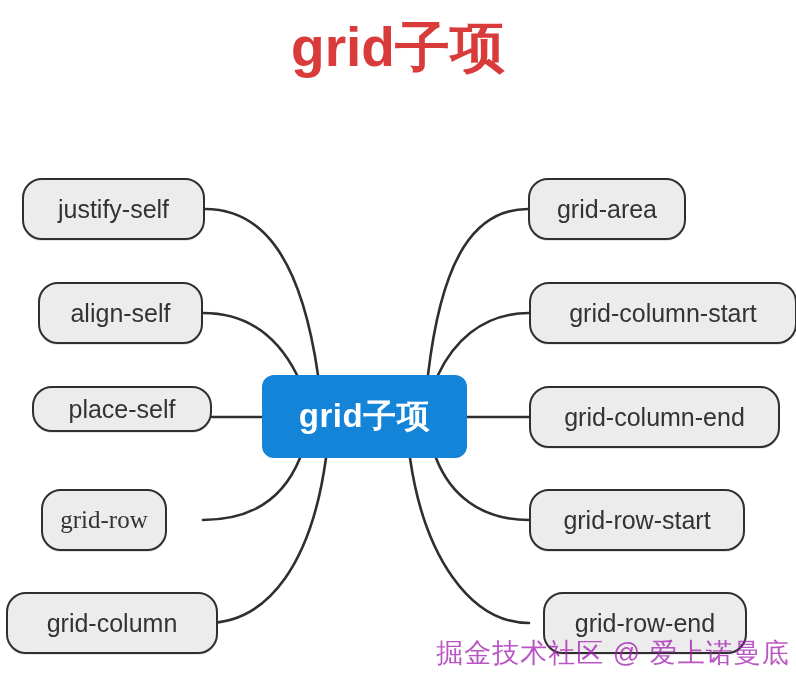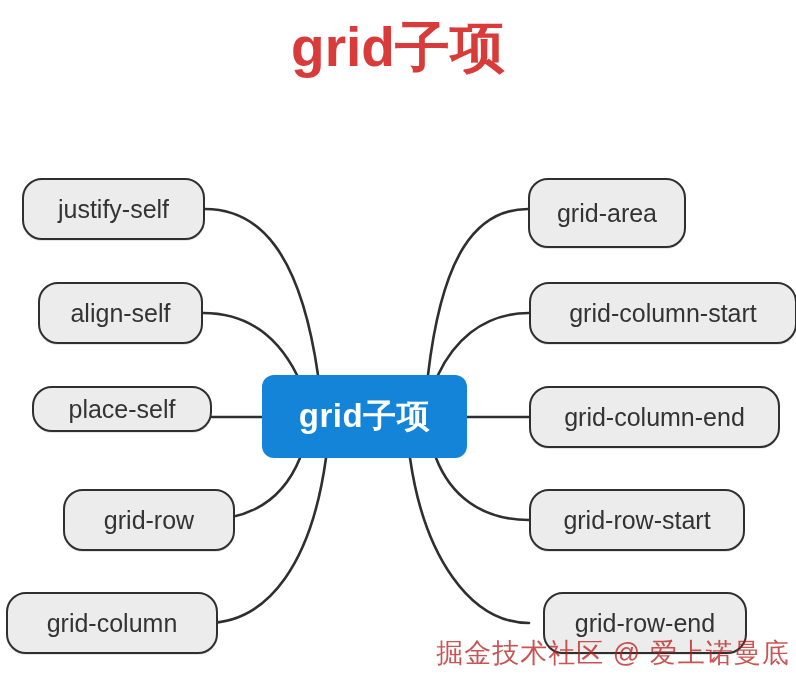--- a/index.html
+++ b/index.html
@@ -70,21 +70,21 @@
     white-space: nowrap;
     letter-spacing: 0.5px;
   }
   #watermark {
     position: absolute;
     left: 430px;
     top: 635px;
     width: 366px;
     text-align: center;
     font-size: 27px;
-    color: #b91c1c;
+    color: #a21caf;
     opacity: 0.75;
     white-space: nowrap;
     letter-spacing: 1px;
     pointer-events: none;
   }
 </style>
 </head>
 <body>
 
 <div id="canvas">
@@ -121,33 +121,33 @@
   </div>
 
   <div class="node" style="left:38px; top:282px; width:165px; height:62px;">
     <span>align-self</span>
   </div>
 
   <div class="node" style="left:32px; top:386px; width:180px; height:46px;">
     <span>place-self</span>
   </div>
 
-  <div class="node" style="left:63px; top:489px; width:172px; height:62px;">
+  <div class="node" style="left:41px; top:489px; width:126px; height:62px;font-family:Liberation Serif, serif;">
     <span>grid-row</span>
   </div>
 
   <div class="node" style="left:6px; top:592px; width:212px; height:62px;">
     <span>grid-column</span>
   </div>
 
   <div id="center-node">
     <span>grid子项</span>
   </div>
 
-  <div class="node" style="left:528px; top:178px; width:158px; height:70px;">
+  <div class="node" style="left:528px; top:178px; width:158px; height:62px;">
     <span>grid-area</span>
   </div>
 
   <div class="node" style="left:529px; top:282px; width:268px; height:62px;">
     <span>grid-column-start</span>
   </div>
 
   <div class="node" style="left:529px; top:386px; width:251px; height:62px;">
     <span>grid-column-end</span>
   </div>

